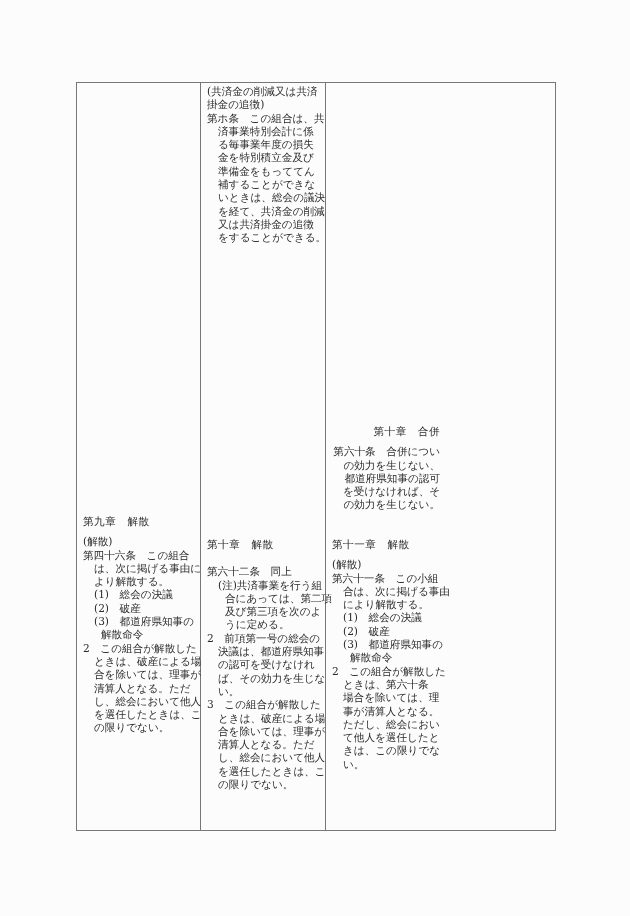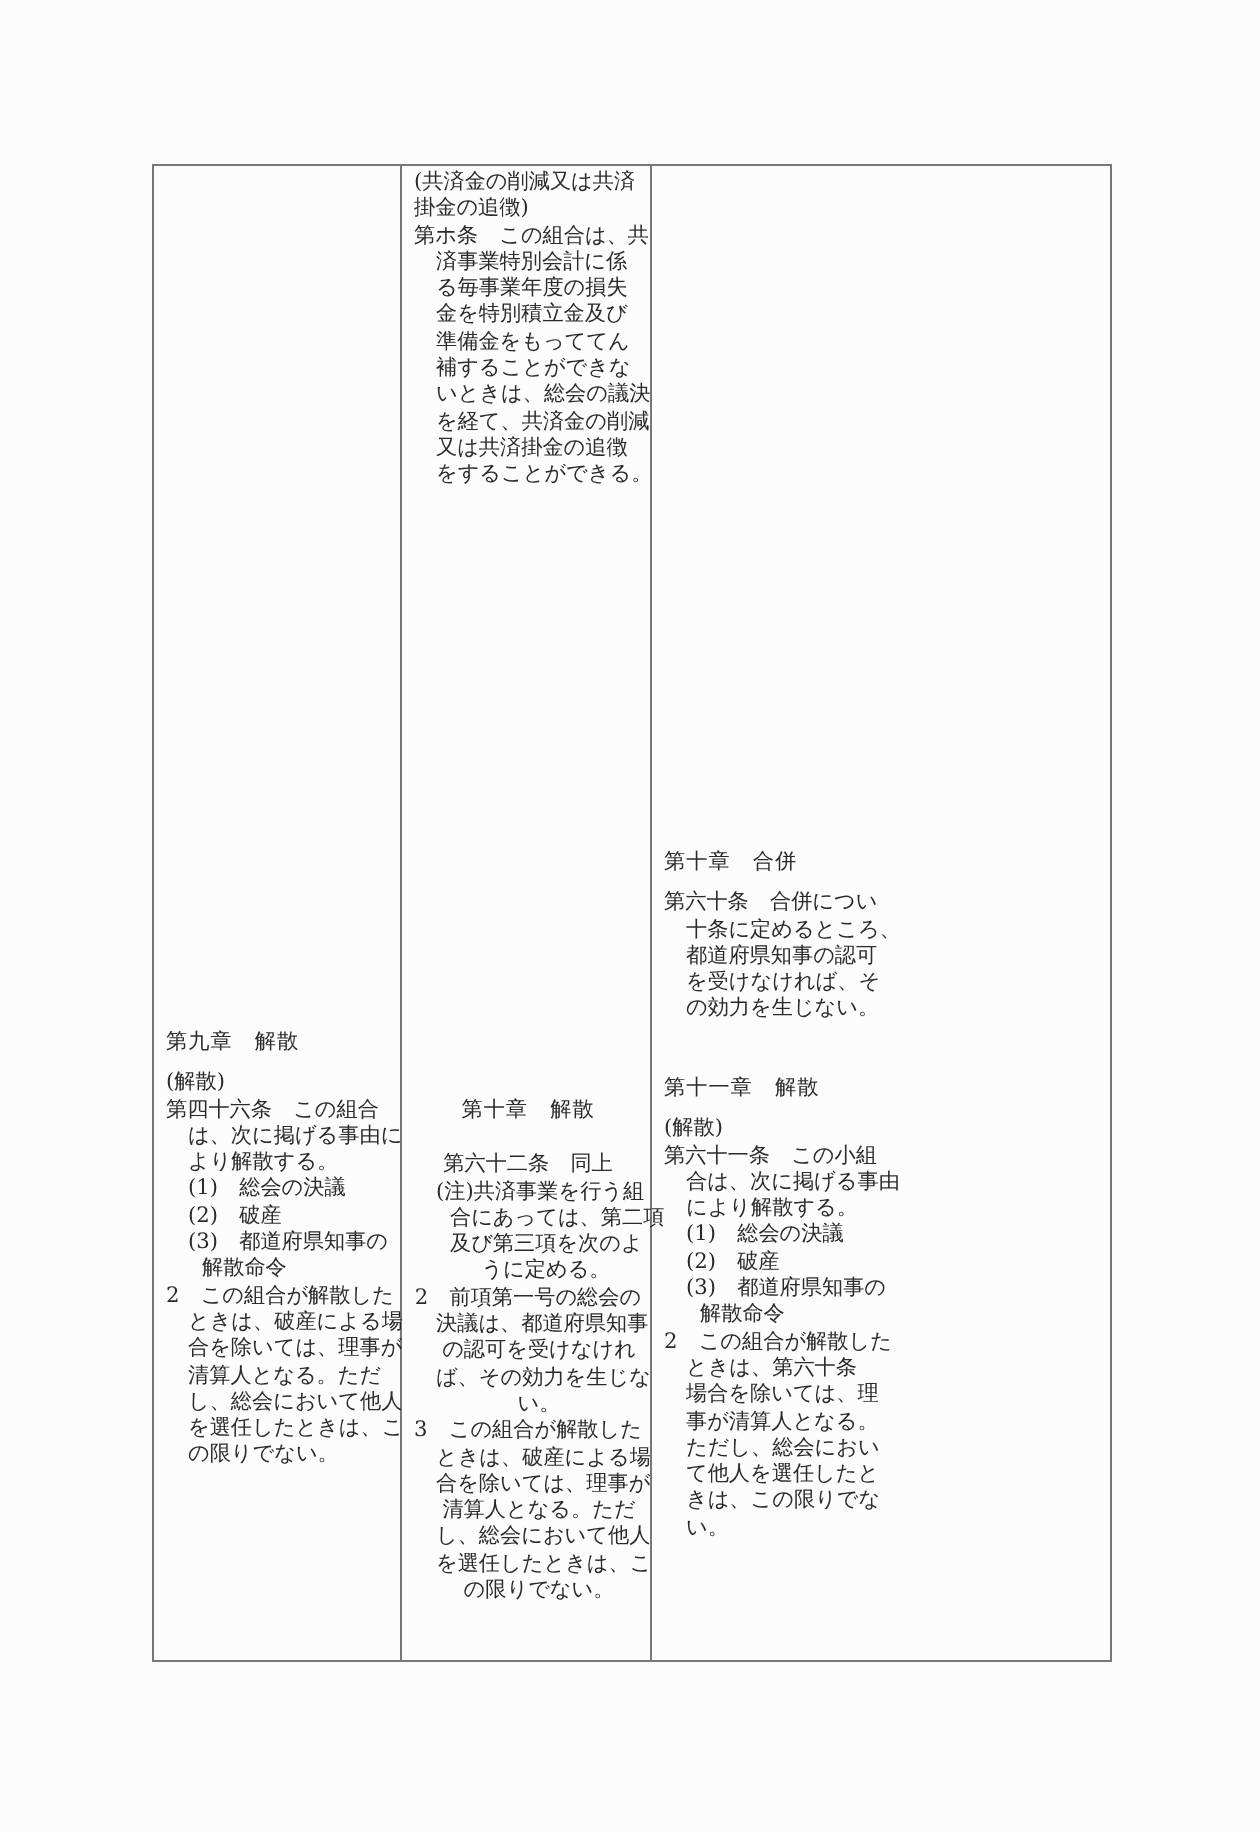--- a/index.html
+++ b/index.html
@@ -71,21 +71,21 @@
         <span class="line indent1">済事業特別会計に係</span>
         <span class="line indent1">る毎事業年度の損失</span>
         <span class="line indent1">金を特別積立金及び</span>
         <span class="line indent1">準備金をもっててん</span>
         <span class="line indent1">補することができな</span>
         <span class="line indent1">いときは、総会の議決</span>
         <span class="line indent1">を経て、共済金の削減</span>
         <span class="line indent1">又は共済掛金の追徴</span>
         <span class="line indent1">をすることができる。</span>
       </div>
-      <div class="block" style="top: 466px; text-align: center;">
+      <div class="block" style="top: 455px;">
         <span class="line heading">第十章　解散</span>
         <span class="line gap" style="height: 7px;"></span>
         <span class="line gap" style="height: 7px;"></span>
         <span class="line ">第六十二条　同上</span>
         <span class="line indent1">(注)共済事業を行う組</span>
         <span class="line indent2">合にあっては、第二項</span>
         <span class="line indent2">及び第三項を次のよ</span>
         <span class="line indent2">うに定める。</span>
         <span class="line ">2　前項第一号の総会の</span>
         <span class="line indent1">決議は、都道府県知事</span>
@@ -95,25 +95,25 @@
         <span class="line ">3　この組合が解散した</span>
         <span class="line indent1">ときは、破産による場</span>
         <span class="line indent1">合を除いては、理事が</span>
         <span class="line indent1">清算人となる。ただ</span>
         <span class="line indent1">し、総会において他人</span>
         <span class="line indent1">を選任したときは、こ</span>
         <span class="line indent1">の限りでない。</span>
       </div>
     </div>
   <div class="col c3">
-      <div class="block" style="top: 342px;">
+      <div class="block" style="top: 342px; text-align: right;">
         <span class="line heading">第十章　合併</span>
         <span class="line gap" style="height: 7px;"></span>
         <span class="line ">第六十条　合併につい</span>
-        <span class="line indent1">十条に定めるところ、</span>
+        <span class="line indent1">の効力を生じない、</span>
         <span class="line indent1">都道府県知事の認可</span>
         <span class="line indent1">を受けなければ、そ</span>
         <span class="line indent1">の効力を生じない。</span>
       </div>
       <div class="block" style="top: 455px;">
         <span class="line heading">第十一章　解散</span>
         <span class="line gap" style="height: 7px;"></span>
         <span class="line ">(解散)</span>
         <span class="line ">第六十一条　この小組</span>
         <span class="line indent1">合は、次に掲げる事由</span>

